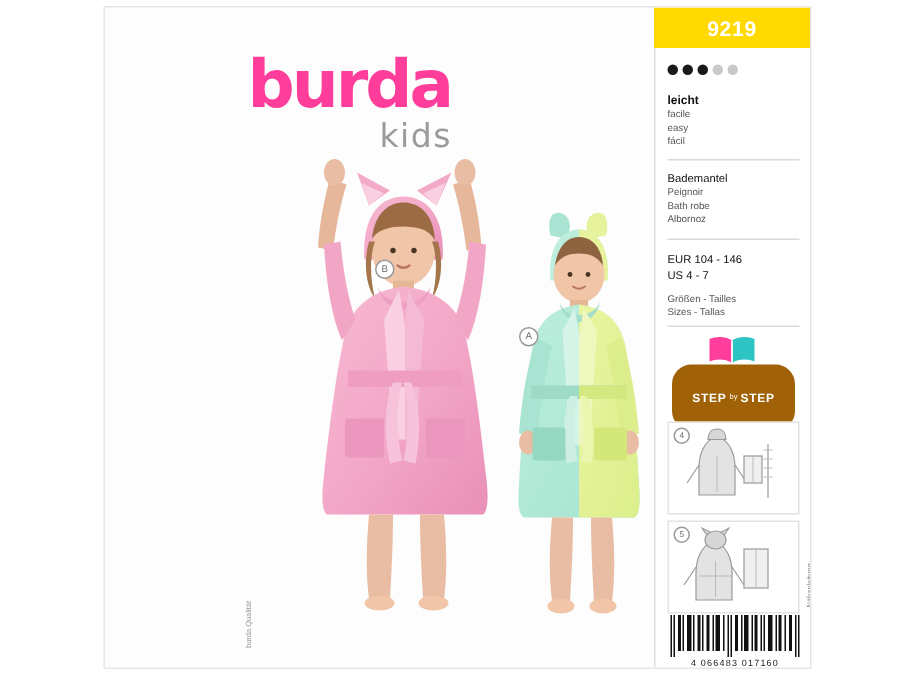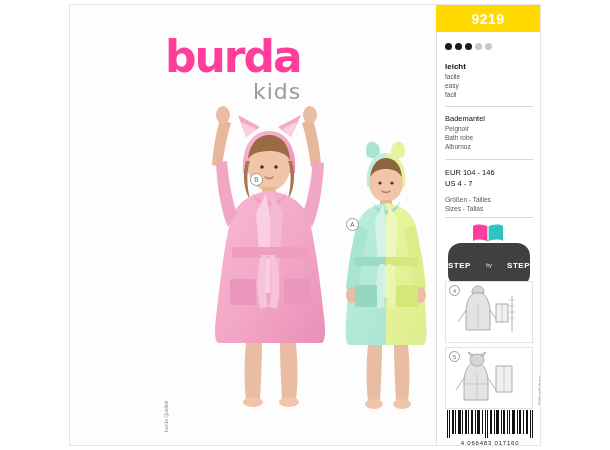--- a/index.html
+++ b/index.html
@@ -128,26 +128,26 @@
     letter-spacing: 1px;
     line-height: 22px;
     margin: 2px 0 0 88px;
   }
   
   .step-badge {
     position: absolute;
     left: 11px;
     width: 82px;
     height: 44px;
-    background: #404040;
+    background: #a16207;
     border-radius: 13px;
     color: #ffffff;
     display: flex;
     align-items: center;
-    justify-content: space-between;
+    justify-content: center;
     gap: 2px;
   }
   .step-badge .t1 { font-size: 8px; font-weight: bold; letter-spacing: .5px; }
   .step-badge .t2 { font-size: 5px; }
   .step-badge .t3 { font-size: 8px; font-weight: bold; letter-spacing: .5px; }
   .book-icon {
     position: absolute;
     left: 34px;
     width: 34px;
     height: 20px;

